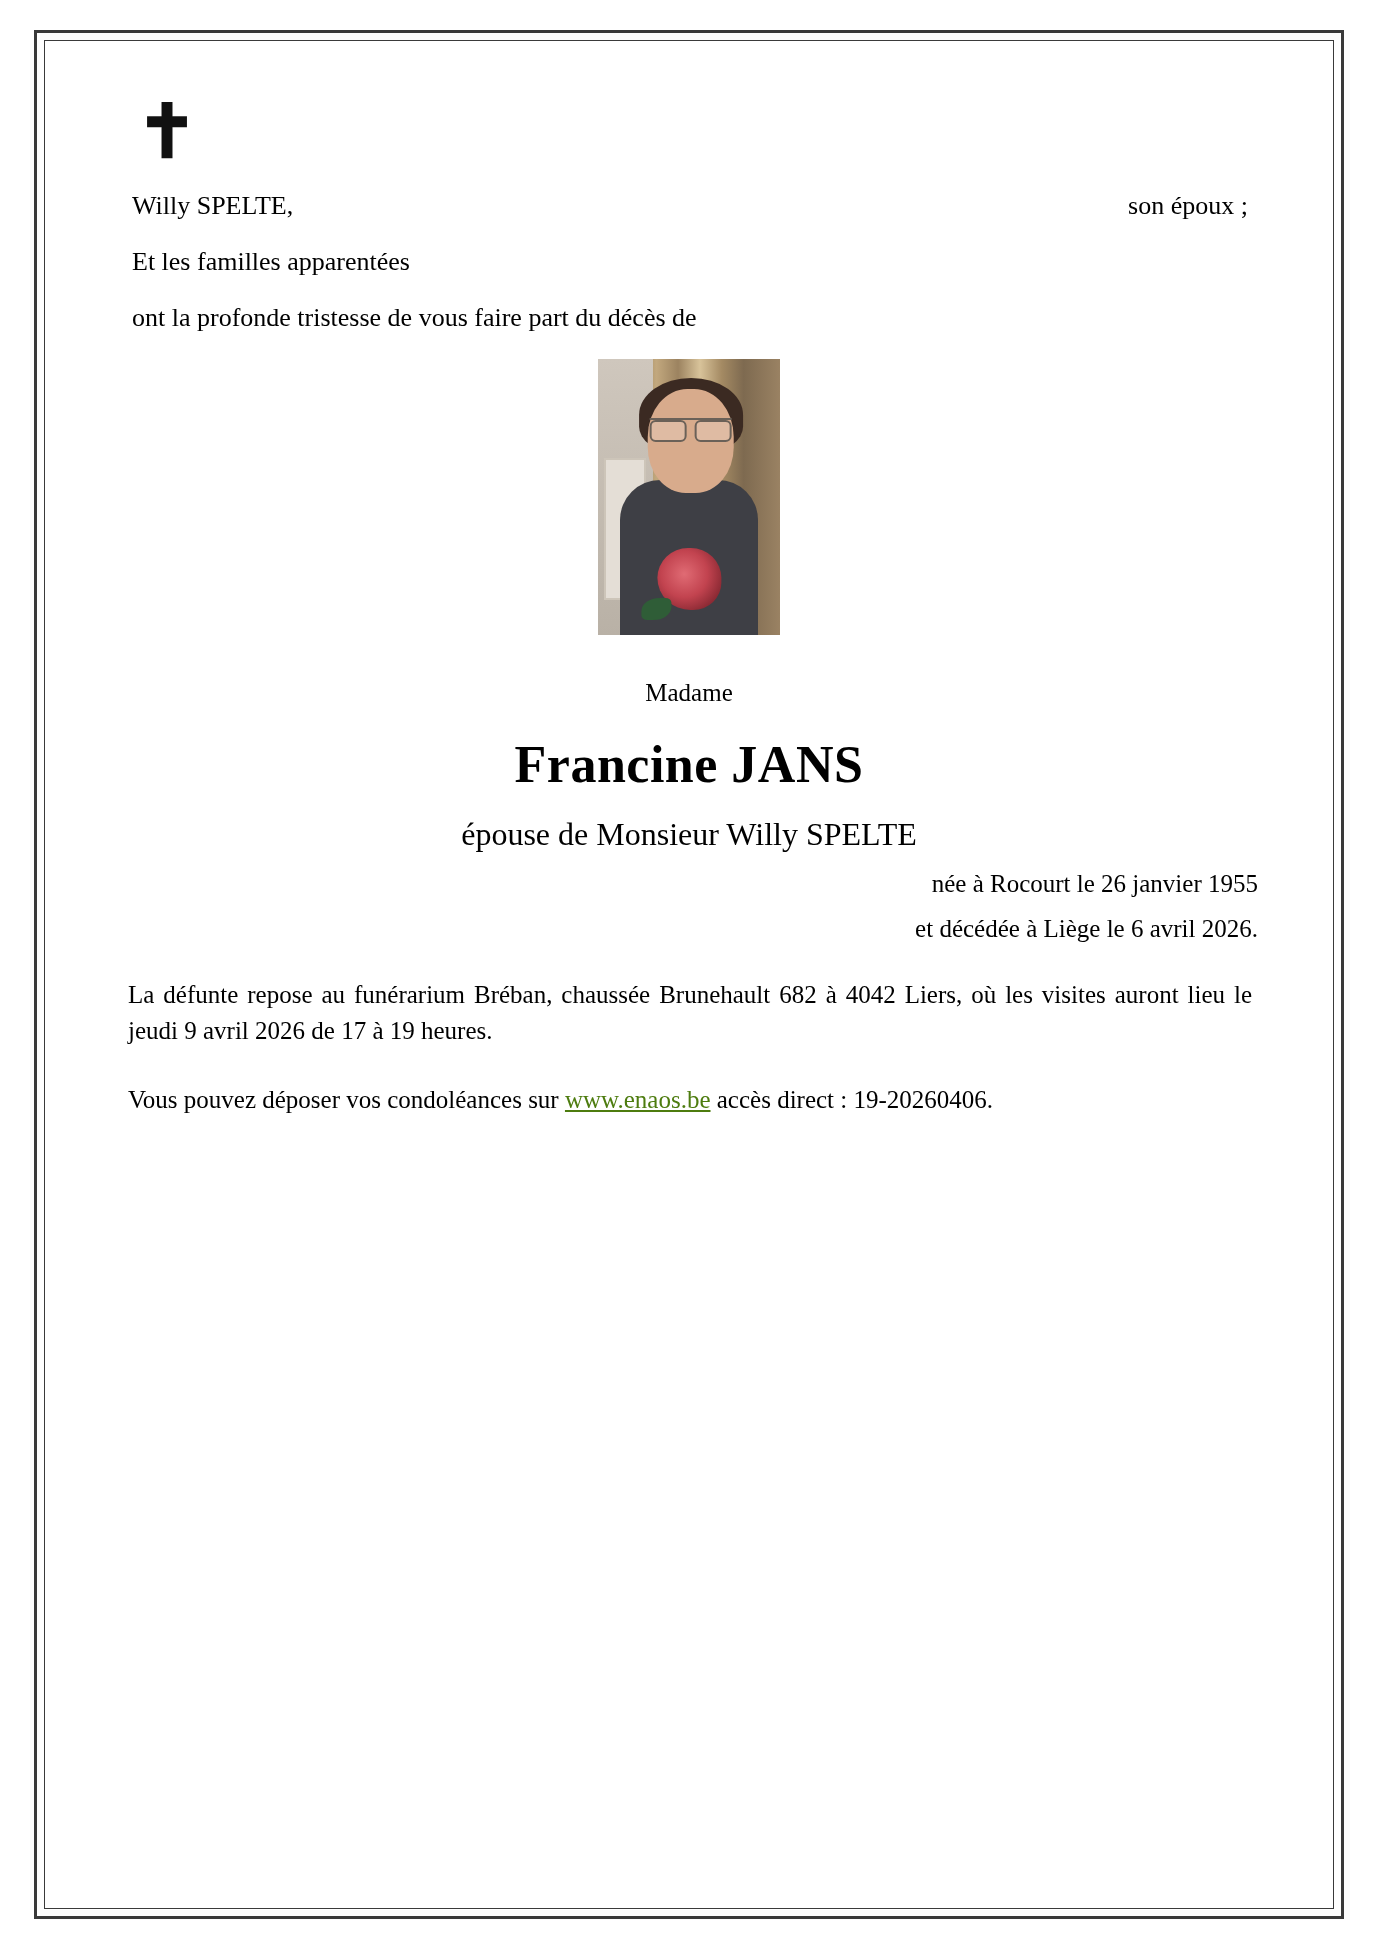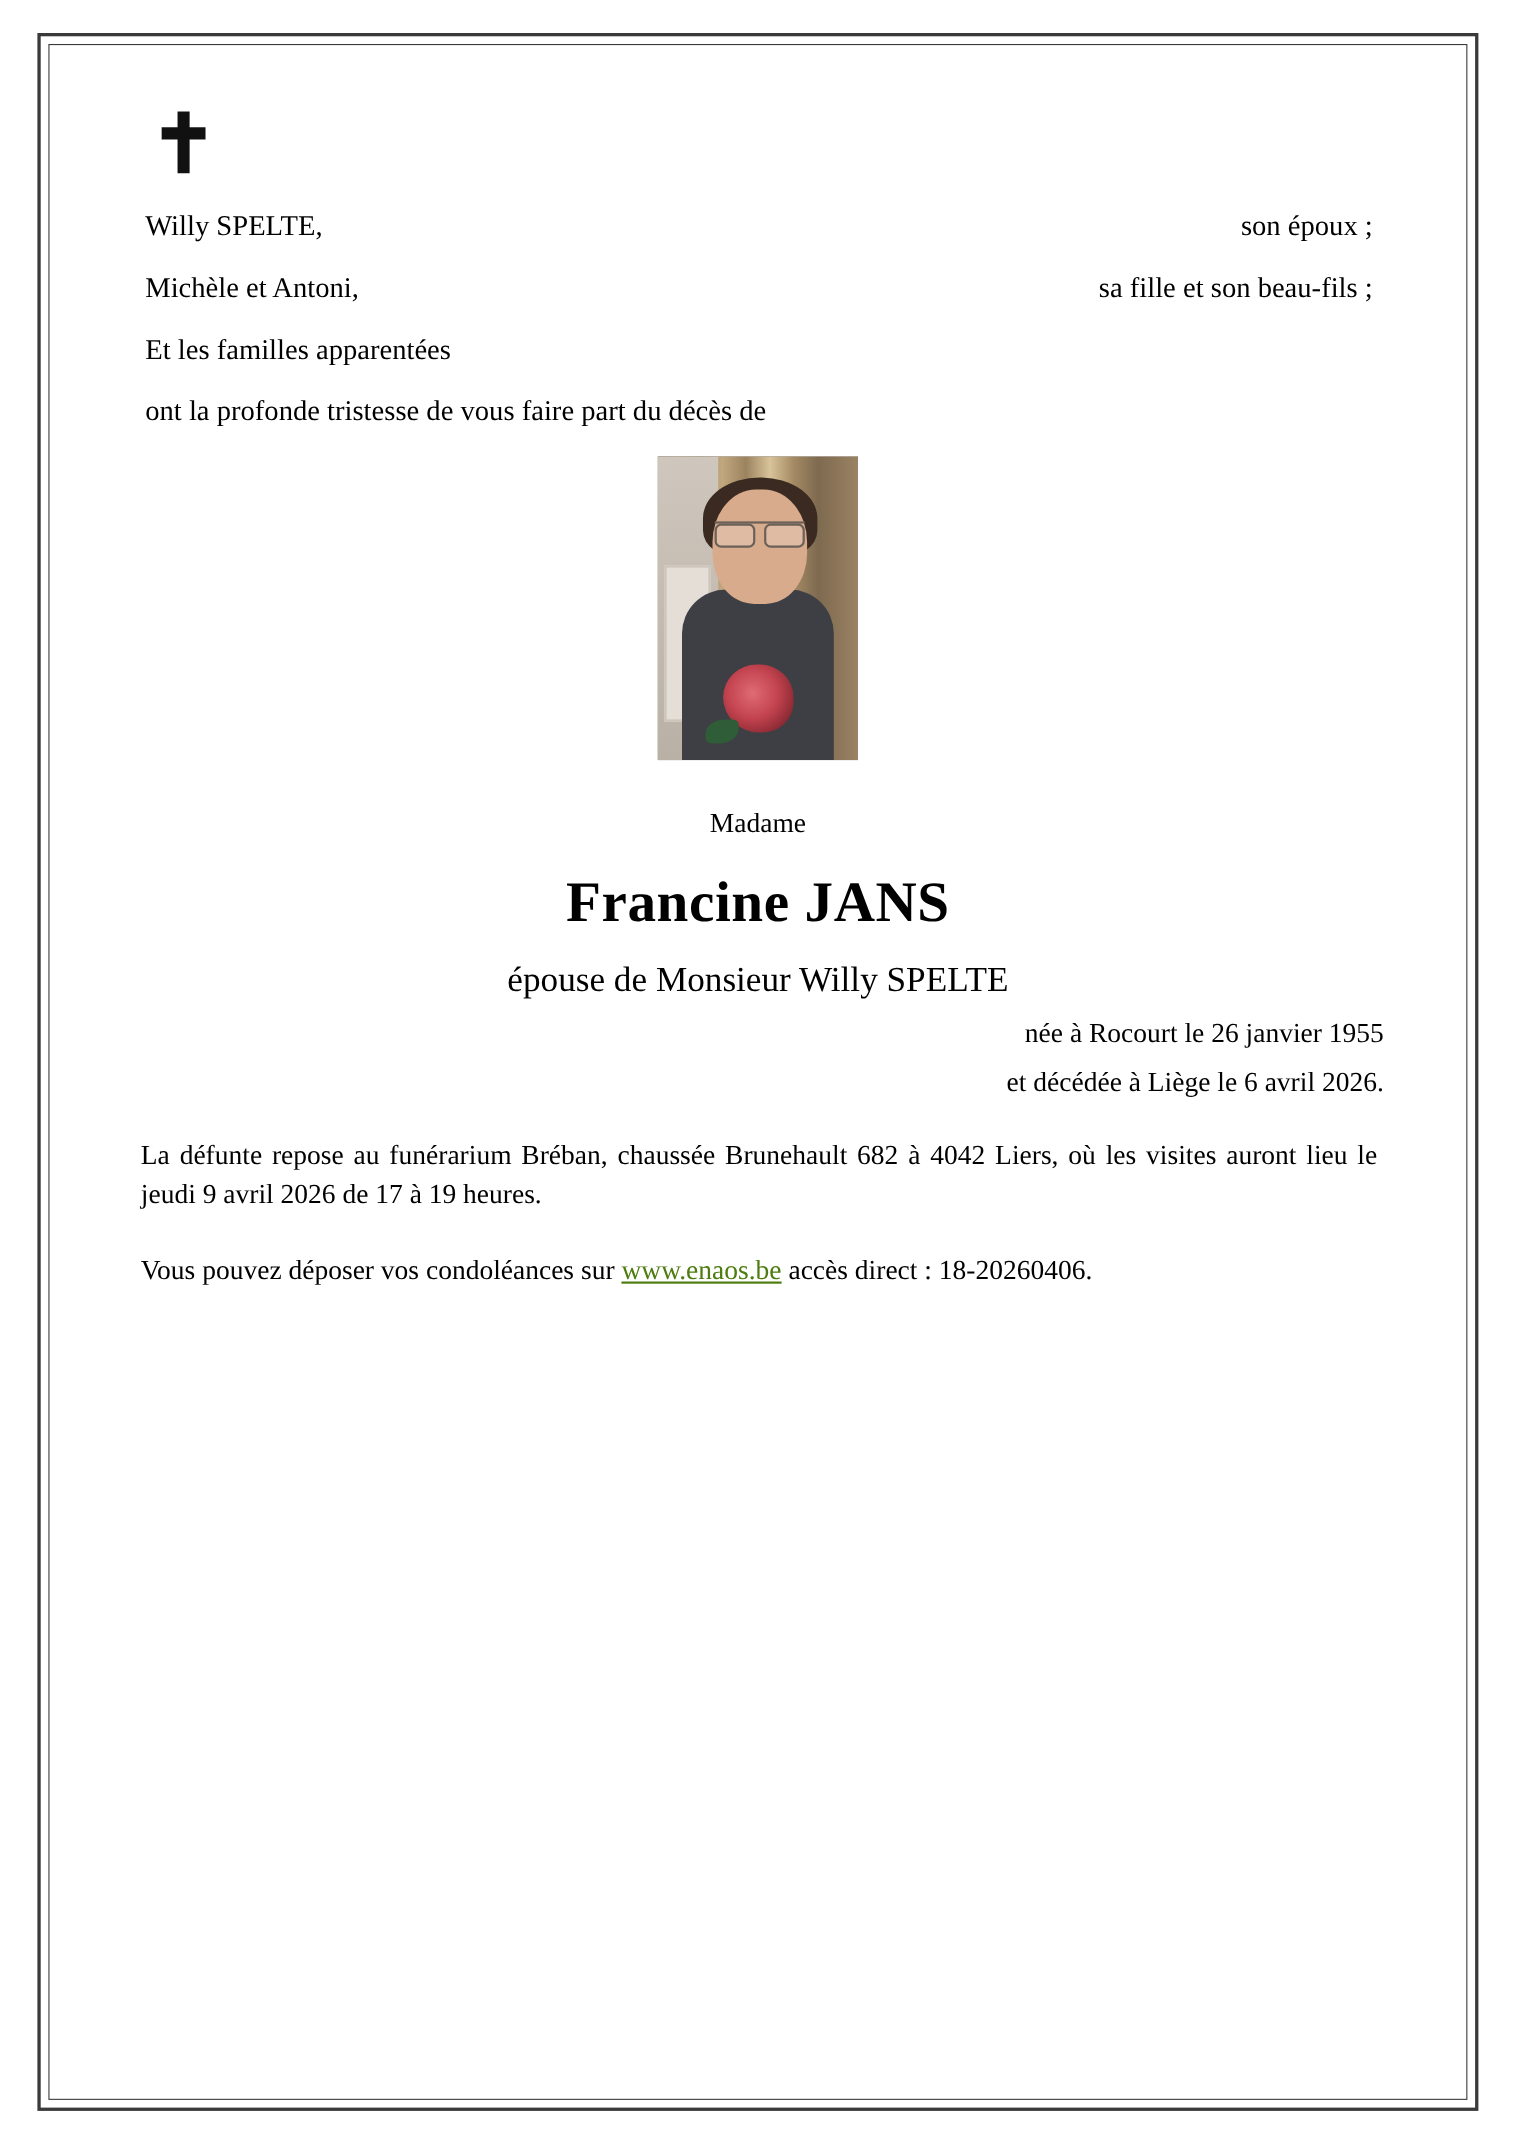--- a/index.html
+++ b/index.html
@@ -216,24 +216,20 @@
 
   <div class="content">
 
     <div class="cross">✝</div>
 
     <div class="family-line">
       <span class="left">Willy SPELTE,</span>
       <span class="right">son époux ;</span>
     </div>
 
-    <div class="family-line">
-      <span class="left">Michèle et Antoni,</span>
-      <span class="right">sa fille et son beau-fils ;</span>
-    </div>
 
     <div class="simple-line">Et les familles apparentées</div>
     <div class="simple-line">ont la profonde tristesse de vous faire part du décès de</div>
 
     <div class="photo-wrap">
       <div class="photo">
         <div class="ph-curtain"></div>
         <div class="ph-wallleft"></div>
         <div class="ph-body">
           <div class="ph-rose"></div>
@@ -251,17 +247,17 @@
     <div class="name">Francine JANS</div>
     <div class="spouse">épouse de Monsieur Willy SPELTE</div>
     <div class="birth">née à Rocourt le 26 janvier 1955</div>
     <div class="death">et décédée à Liège le 6 avril 2026.</div>
 
     <div class="para">La défunte repose au funérarium Bréban, chaussée Brunehault 682 à 4042 Liers, où les visites auront lieu le jeudi 9 avril 2026 de 17 à 19 heures.</div>
 
 
 
     <div class="para">
-      <span>Vous pouvez déposer vos condoléances sur </span><a class="link" href="#">www.enaos.be</a><span> accès direct : 18-20260406.</span>
+      <span>Vous pouvez déposer vos condoléances sur </span><a class="link" href="#">www.enaos.be</a><span> accès direct : 19-20260406.</span>
     </div>
 
   </div>
 </div>
 
 </body></html>

